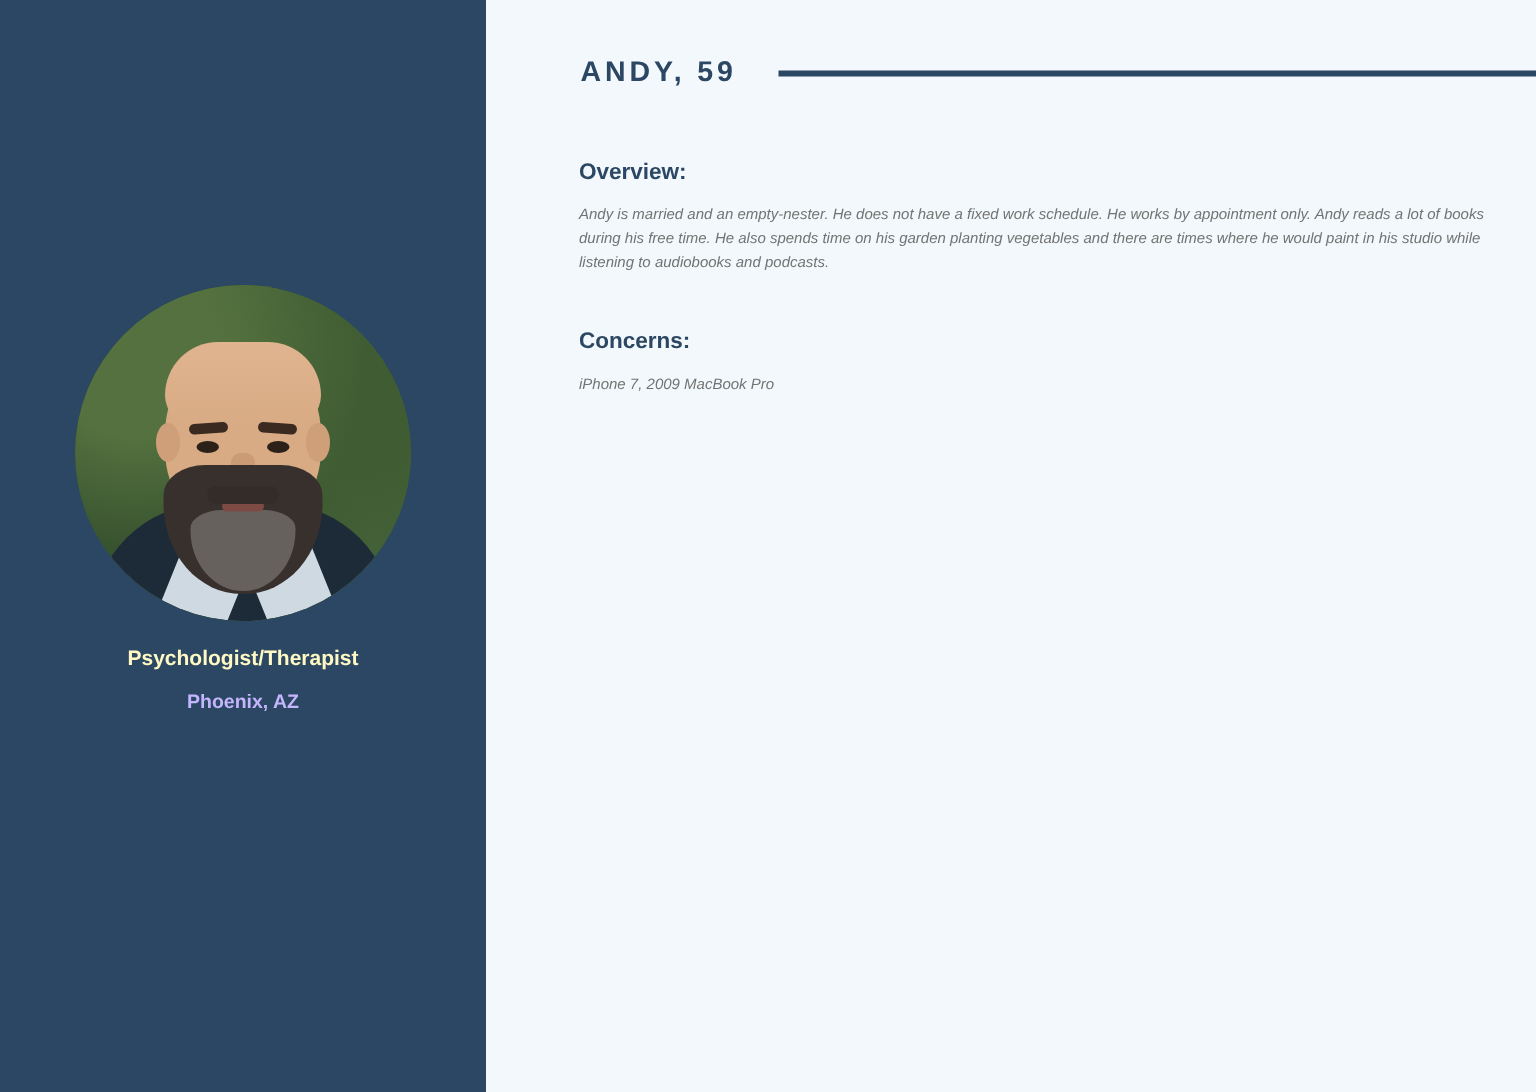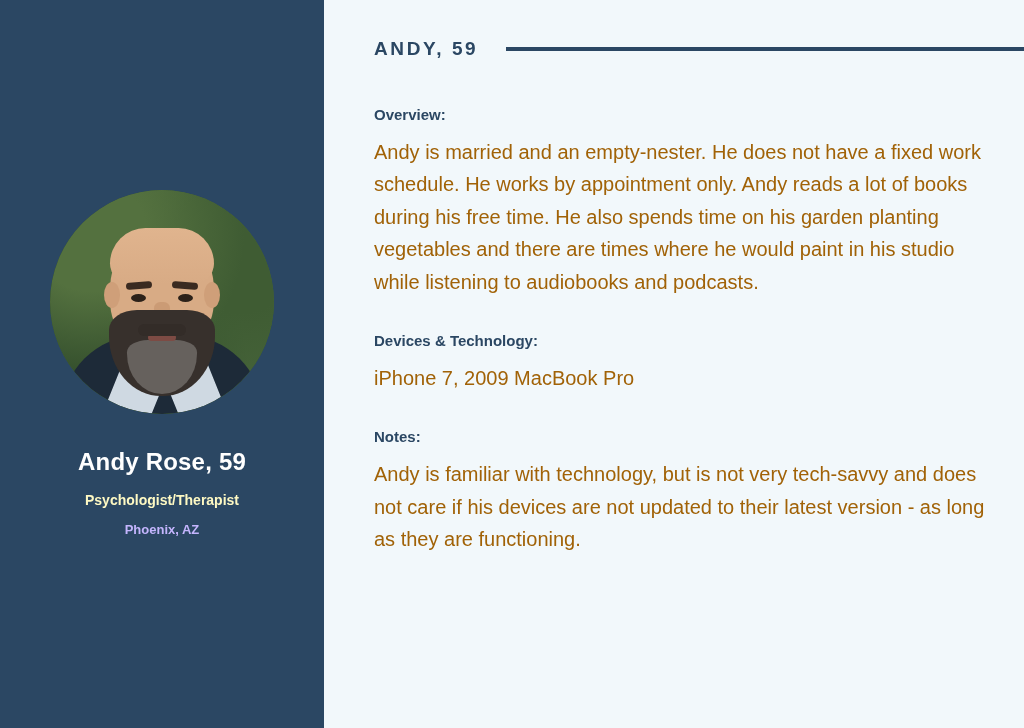--- a/index.html
+++ b/index.html
@@ -236,44 +236,47 @@
     align-items: center;
     margin-top: 38px;
     padding-left: 50px;
   }
   .title {
     color: #2b4763;
     font-size: 19px;
     font-weight: bold;
     letter-spacing: 2.6px;
     white-space: nowrap;
+    margin-left: 13px;
   }
   .title-rule {
     flex: 1 1 auto;
     height: 4px;
     background: #2b4763;
     margin-left: 28px;
   }
   .section {
     padding-left: 50px;
     padding-right: 10px;
+    margin-left: 12px;
   }
   .section-heading {
     color: #2b4763;
     font-size: 15px;
     font-weight: bold;
     margin-top: 34px;
     margin-bottom: 0;
   }
   .section-body {
-    color: #a16207;
-    font-size: 20px;
+    color: #737373;
+    font-size: 10px;
     line-height: 1.62;
     margin-top: 13px;
     max-width: 630px;
+    font-style: italic;
   }
   .section-heading.first { margin-top: 46px; }
 </style>
 </head>
 <body>
 
 <div class="persona-card">
 
   <aside class="sidebar">
     <div class="avatar-wrap">
@@ -292,44 +295,39 @@
         <div class="ph-eye-l"></div>
         <div class="ph-eye-r"></div>
         <div class="ph-nose"></div>
         <div class="ph-beard"></div>
         <div class="ph-beard-grey"></div>
         <div class="ph-mouth"></div>
         <div class="ph-stache"></div>
       </div>
     </div>
 
-    <div class="person-name">Andy Rose, 59</div>
     <div class="person-role">Psychologist/Therapist</div>
     <div class="person-location">Phoenix, AZ</div>
   </aside>
 
   <main class="content">
 
     <div class="title-row">
       <div class="title">ANDY, 59</div>
       <div class="title-rule"></div>
     </div>
 
     <section class="section">
       <h2 class="section-heading first">Overview:</h2>
       <p class="section-body">Andy is married and an empty-nester. He does not have a fixed work schedule. He works by appointment only. Andy reads a lot of books during his free time. He also spends time on his garden planting vegetables and there are times where he would paint in his studio while listening to audiobooks and podcasts.</p>
     </section>
 
     <section class="section">
+      <h2 class="section-heading">Concerns:</h2>
     </section>
 
     <section class="section">
-      <h2 class="section-heading">Devices &amp; Technology:</h2>
       <p class="section-body">iPhone 7, 2009 MacBook Pro</p>
     </section>
 
-    <section class="section">
-      <h2 class="section-heading">Notes:</h2>
-      <p class="section-body">Andy is familiar with technology, but is not very tech-savvy and does not care if his devices are not updated to their latest version - as long as they are functioning.</p>
-    </section>
 
   </main>
 </div>
 
 </body></html>

